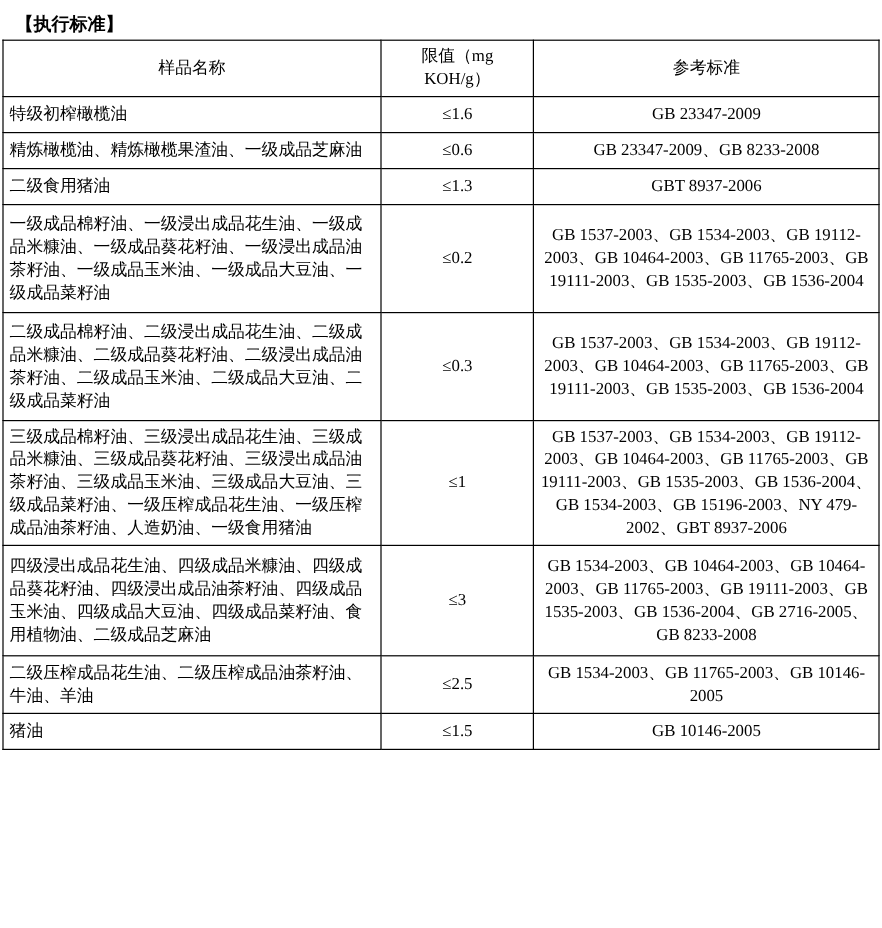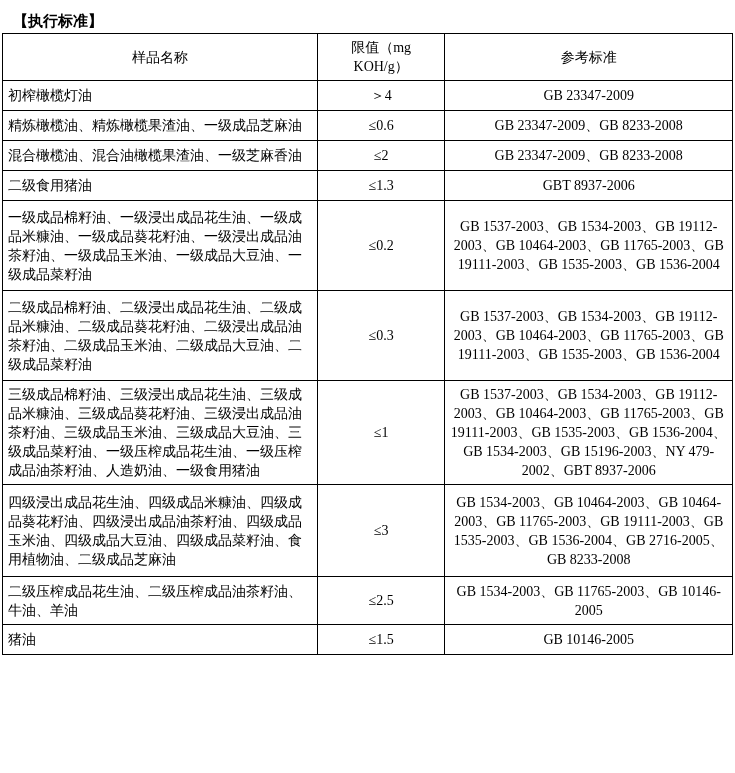--- a/index.html
+++ b/index.html
@@ -66,32 +66,27 @@
   </colgroup>
   <thead>
     <tr>
       <th>样品名称</th>
       <th>限值（mg KOH/g）</th>
       <th>参考标准</th>
     </tr>
   </thead>
   <tbody>
     <tr class="rh-single">
-      <td class="cell-sample">初榨橄榄灯油</td>
-      <td class="cell-limit">＞4</td>
+      <td class="cell-sample">特级初榨橄榄油</td>
+      <td class="cell-limit">≤1.6</td>
       <td class="cell-ref">GB 23347-2009</td>
     </tr>
     <tr class="rh-single">
       <td class="cell-sample">精炼橄榄油、精炼橄榄果渣油、一级成品芝麻油</td>
       <td class="cell-limit">≤0.6</td>
-      <td class="cell-ref">GB 23347-2009、GB 8233-2008</td>
-    </tr>
-    <tr class="rh-single">
-      <td class="cell-sample">混合橄榄油、混合油橄榄果渣油、一级芝麻香油</td>
-      <td class="cell-limit">≤2</td>
       <td class="cell-ref">GB 23347-2009、GB 8233-2008</td>
     </tr>
     <tr class="rh-single">
       <td class="cell-sample">二级食用猪油</td>
       <td class="cell-limit">≤1.3</td>
       <td class="cell-ref">GBT 8937-2006</td>
     </tr>
     <tr class="rh-r7">
       <td class="cell-sample">一级成品棉籽油、一级浸出成品花生油、一级成品米糠油、一级成品葵花籽油、一级浸出成品油茶籽油、一级成品玉米油、一级成品大豆油、一级成品菜籽油</td>
       <td class="cell-limit">≤0.2</td>

